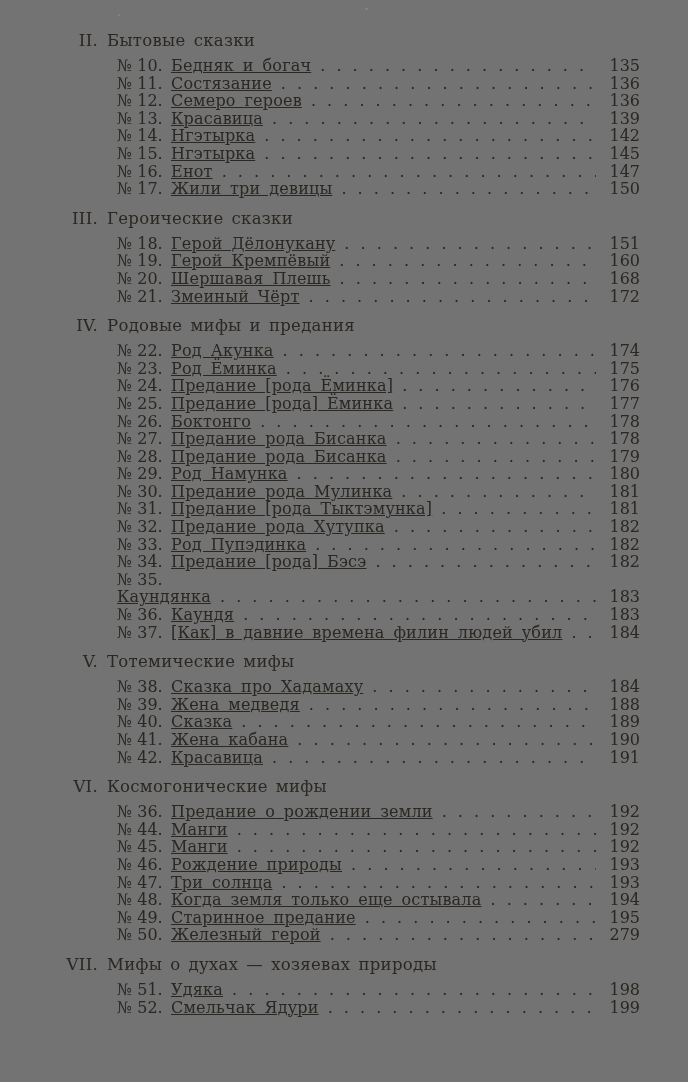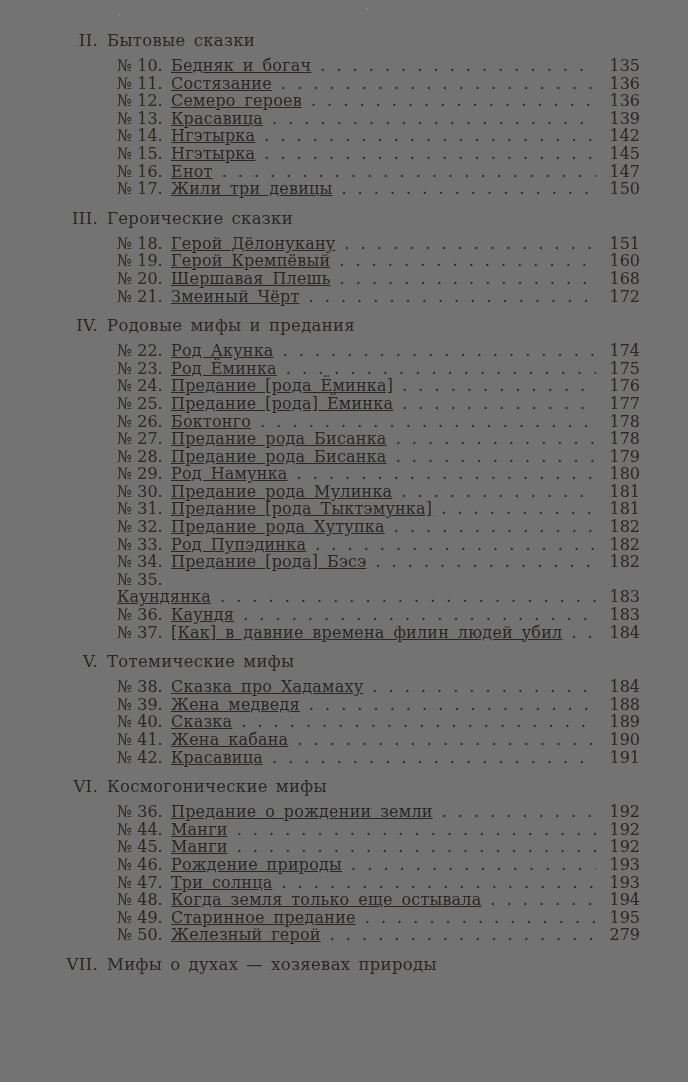--- a/index.html
+++ b/index.html
@@ -418,15 +418,30 @@
     <span class="pagenum">279</span>
   </div>
 </div>
   </section>
 
   <section class="toc-section">
     <div class="section-header">
       <span class="roman">VII.</span>
       <span class="section-title">Мифы о духах — хозяевах природы</span>
     </div>
+    <div class="entries">
+  <div class="toc-entry">
+    <span class="label">№ 51.</span>
+    <span class="title">Удяка</span>
+    <span class="leader"></span>
+    <span class="pagenum">198</span>
+  </div>
+
+  <div class="toc-entry">
+    <span class="label">№ 52.</span>
+    <span class="title">Смельчак Ядури</span>
+    <span class="leader"></span>
+    <span class="pagenum">199</span>
+  </div>
+</div>
   </section>
 </div>
 </div>
 
 </body></html>

